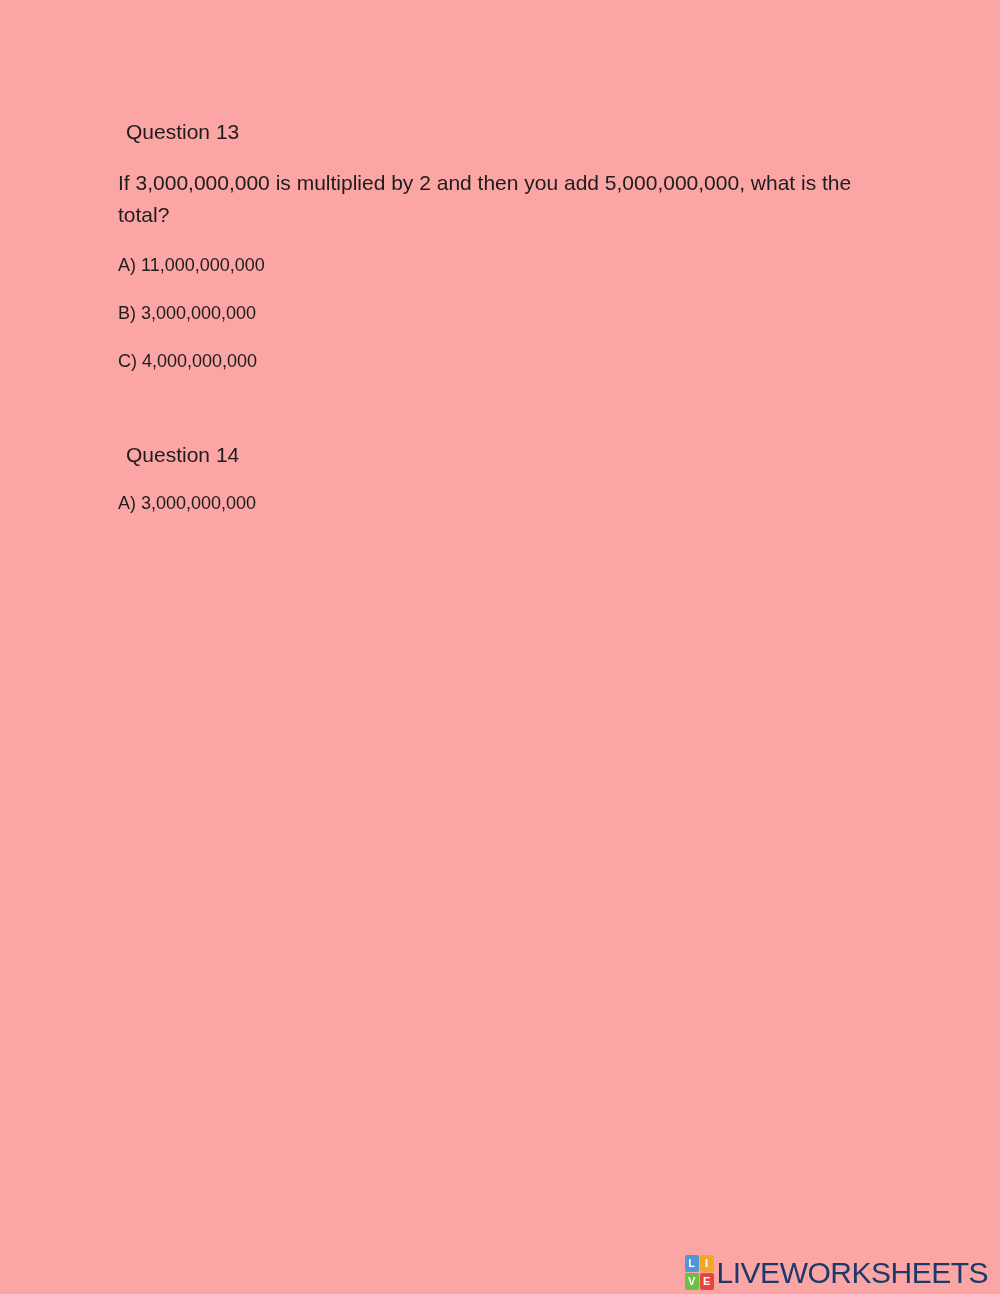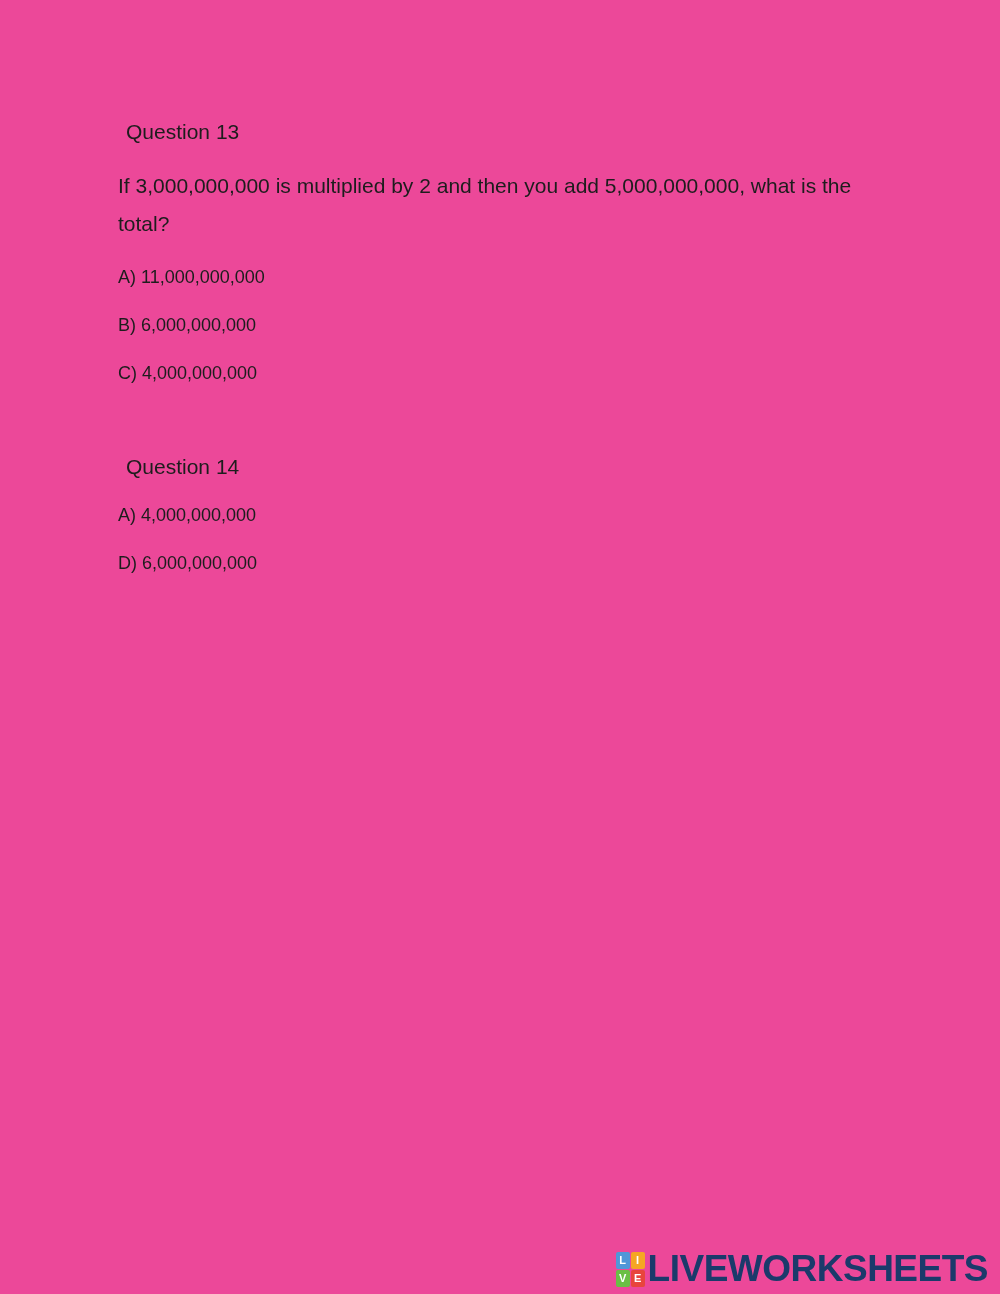--- a/index.html
+++ b/index.html
@@ -10,42 +10,42 @@
     width: 1000px;
     height: 1294px;
     background: #ffffff;
     font-family: "Liberation Sans", sans-serif;
     color: #1d1d1d;
   }
   .sheet {
     position: relative;
     width: 1000px;
     height: 1294px;
-    background: #ec4899;
+    background: #fca5a5;
     overflow: hidden;
   }
   .content {
     position: absolute;
     top: 118px;
     left: 118px;
     width: 772px;
   }
   .question {
     margin: 0 0 66px 0;
   }
   .q-heading {
     font-size: 21px;
     line-height: 28px;
     font-weight: 400;
     padding-left: 8px;
     margin: 0;
   }
   .q-prompt {
     font-size: 21px;
-    line-height: 38px;
+    line-height: 32px;
     margin: 21px 0 0 0;
     max-width: 740px;
   }
   .options {
     margin: 0;
     padding: 0;
     list-style: none;
   }
   .option {
     font-size: 18px;
@@ -70,48 +70,47 @@
     display: flex;
     align-items: center;
     justify-content: center;
     color: #ffffff;
     font-weight: bold;
     font-size: 11px;
     line-height: 1;
     border-radius: 2px;
   }
   .brand {
-    font-size: 37px;
-    font-weight: bold;
+    font-size: 30px;
+    font-weight: normal;
     letter-spacing: -0.5px;
     white-space: nowrap;
   }
 </style>
 </head>
 <body style="color: rgb(29, 29, 29); background: rgb(255, 255, 255);">
 
 <div class="sheet">
 
   <div class="content">
 
     <div class="question">
       <p class="q-heading">Question 13</p>
       <p class="q-prompt">If 3,000,000,000 is multiplied by 2 and then you add 5,000,000,000, what is the total?</p>
       <ul class="options">
         <li class="option">A) 11,000,000,000</li>
-        <li class="option">B) 6,000,000,000</li>
+        <li class="option">B) 3,000,000,000</li>
         <li class="option">C) 4,000,000,000</li>
       </ul>
     </div>
 
     <div class="question">
       <p class="q-heading">Question 14</p>
       <ul class="options">
-        <li class="option">A) 4,000,000,000</li>
-        <li class="option">D) 6,000,000,000</li>
+        <li class="option">A) 3,000,000,000</li>
       </ul>
     </div>
 
 
   </div>
 
   <div class="footer">
     <div class="logo-grid">
       <span class="tile" style="background: rgb(79, 151, 216);">L</span>
       <span class="tile" style="background: rgb(245, 166, 35);">I</span>

